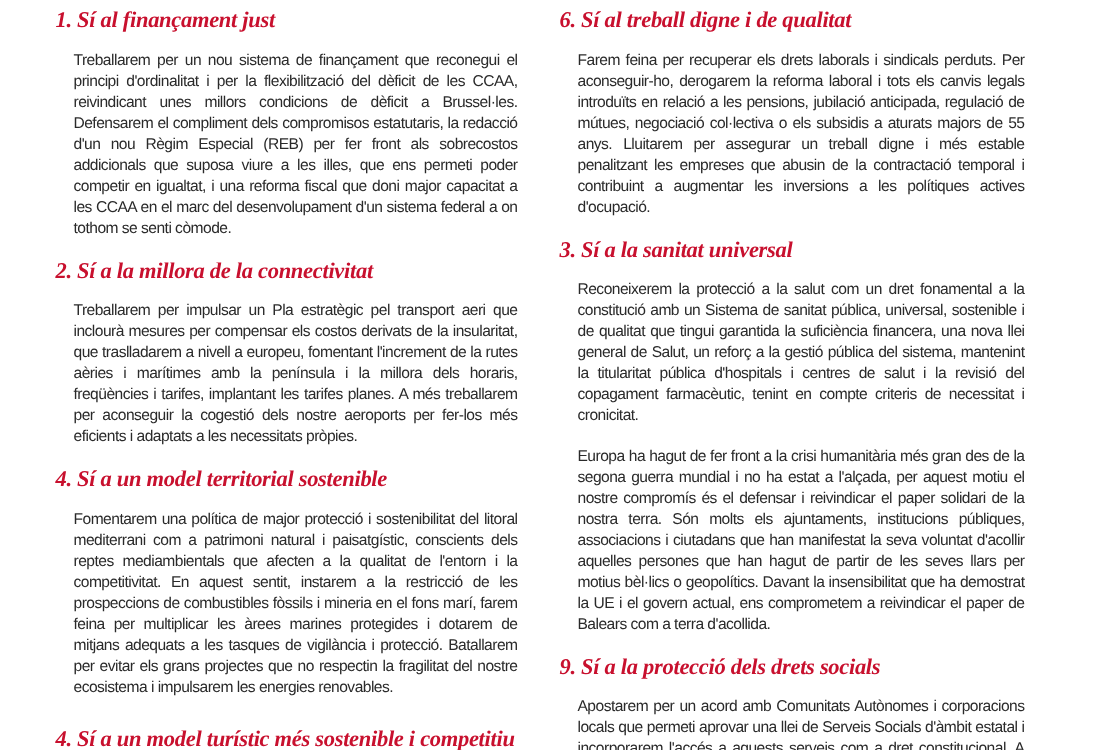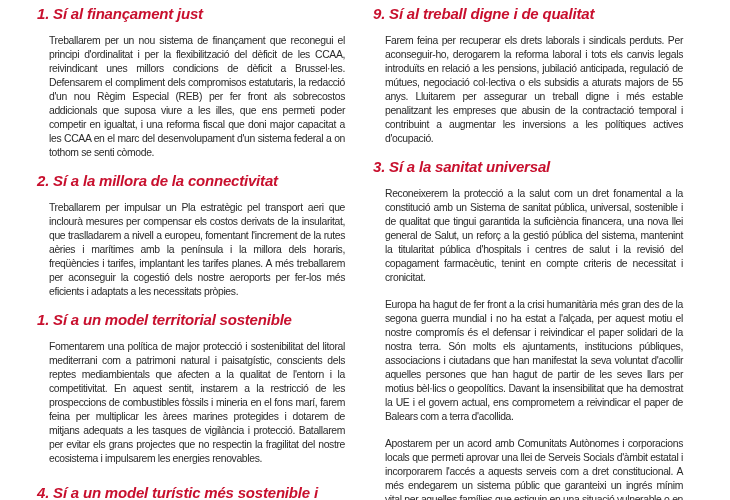--- a/index.html
+++ b/index.html
@@ -2,21 +2,21 @@
 <html><head>
 <meta charset="utf-8">
 <style>
   html, body { margin:0; padding:0; background:#ffffff; }
   body { width:730px; height:500px; overflow:hidden; position:relative; }
   .col { position:absolute; top:6px; width:320px; }
   .col-left { left:37px; }
   .col-right { left:373px; width:322px; }
   .section { margin-bottom:13px; }
   .title {
-    font-family:Liberation Sans, sans-serif;
+    font-family:Liberation Serif, serif;
     font-weight:bold; font-style:italic;
     color:#c8102e;
     font-size:15px; line-height:16px;
     margin:0 0 1px 0;
     letter-spacing:-0.2px;
   }
   .body {
     font-family:"Liberation Sans", sans-serif;
     font-size:10.4px; line-height:14px;
     color:#2a2a2a;
@@ -32,38 +32,39 @@
 <div class="col col-left">
   <div class="section">
     <h2 class="title" style="color: rgb(200, 16, 46);">1. Sí al finançament just</h2>
     <p class="body">Treballarem per un nou sistema de finançament que reconegui el principi d'ordinalitat i per la flexibilització del dèficit de les CCAA, reivindicant unes millors condicions de dèficit a Brussel·les. Defensarem el compliment dels compromisos estatutaris, la redacció d'un nou Règim Especial (REB) per fer front als sobrecostos addicionals que suposa viure a les illes, que ens permeti poder competir en igualtat, i una reforma fiscal que doni major capacitat a les CCAA en el marc del desenvolupament d'un sistema federal a on tothom se senti còmode.</p>
   </div>
   <div class="section">
     <h2 class="title" style="color: rgb(200, 16, 46);">2. Sí a la millora de la connectivitat</h2>
     <p class="body">Treballarem per impulsar un Pla estratègic pel transport aeri que inclourà mesures per compensar els costos derivats de la insularitat, que traslladarem a nivell a europeu, fomentant l'increment de la rutes aèries i marítimes amb la península i la millora dels horaris, freqüències i tarifes, implantant les tarifes planes. A més treballarem per aconseguir la cogestió dels nostre aeroports per fer-los més eficients i adaptats a les necessitats pròpies.</p>
   </div>
   <div class="section">
-    <h2 class="title" style="color: rgb(200, 16, 46);">1. Sí a un model territorial sostenible</h2>
+    <h2 class="title" style="color: rgb(200, 16, 46);">4. Sí a un model territorial sostenible</h2>
     <p class="body">Fomentarem una política de major protecció i sostenibilitat del litoral mediterrani com a patrimoni natural i paisatgístic, conscients dels reptes mediambientals que afecten a la qualitat de l'entorn i la competitivitat. En aquest sentit, instarem a la restricció de les prospeccions de combustibles fòssils i mineria en el fons marí, farem feina per multiplicar les àrees marines protegides i dotarem de mitjans adequats a les tasques de vigilància i protecció. Batallarem per evitar els grans projectes que no respectin la fragilitat del nostre ecosistema i impulsarem les energies renovables.</p>
   </div>
   <div class="section">
     <h2 class="title" style="color: rgb(200, 16, 46); margin-top: 19px;">4. Sí a un model turístic més sostenible i competitiu</h2>
     <p class="body">Treballarem per revaloritzar l'oferta turística, promovent el desenvolupament d'estratègies i de productes amb més capacitat per allargar la temporada, com el patrimoni cultural, natural i l'esport, i que generin llocs de feina de qualitat. Treballarem per a obtenir recursos per a la rehabilitació i diversificació de l'oferta existent, especialment a les zones madures del litoral.</p>
   </div>
 </div>
 
 <div class="col col-right">
   <div class="section">
-    <h2 class="title" style="color: rgb(200, 16, 46);">9. Sí al treball digne i de qualitat</h2>
+    <h2 class="title" style="color: rgb(200, 16, 46);">6. Sí al treball digne i de qualitat</h2>
     <p class="body">Farem feina per recuperar els drets laborals i sindicals perduts. Per aconseguir-ho, derogarem la reforma laboral i tots els canvis legals introduïts en relació a les pensions, jubilació anticipada, regulació de mútues, negociació col·lectiva o els subsidis a aturats majors de 55 anys. Lluitarem per assegurar un treball digne i més estable penalitzant les empreses que abusin de la contractació temporal i contribuint a augmentar les inversions a les polítiques actives d'ocupació.</p>
   </div>
   <div class="section">
     <h2 class="title" style="color: rgb(200, 16, 46);">3. Sí a la sanitat universal</h2>
     <p class="body">Reconeixerem la protecció a la salut com un dret fonamental a la constitució amb un Sistema de sanitat pública, universal, sostenible i de qualitat que tingui garantida la suficiència financera, una nova llei general de Salut, un reforç a la gestió pública del sistema, mantenint la titularitat pública d'hospitals i centres de salut i la revisió del copagament farmacèutic, tenint en compte criteris de necessitat i cronicitat.</p>
   </div>
   <div class="section">
     <p class="body">Europa ha hagut de fer front a la crisi humanitària més gran des de la segona guerra mundial i no ha estat a l'alçada, per aquest motiu el nostre compromís és el defensar i reivindicar el paper solidari de la nostra terra. Són molts els ajuntaments, institucions públiques, associacions i ciutadans que han manifestat la seva voluntat d'acollir aquelles persones que han hagut de partir de les seves llars per motius bèl·lics o geopolítics. Davant la insensibilitat que ha demostrat la UE i el govern actual, ens comprometem a reivindicar el paper de Balears com a terra d'acollida.</p>
   </div>
   <div class="section">
+    <h2 class="title" style="color: rgb(200, 16, 46);">9. Sí a la protecció dels drets socials</h2>
     <p class="body">Apostarem per un acord amb Comunitats Autònomes i corporacions locals que permeti aprovar una llei de Serveis Socials d'àmbit estatal i incorporarem l'accés a aquests serveis com a dret constitucional. A més endegarem un sistema públic que garanteixi un ingrés mínim vital per aquelles famílies que estiguin en una situació vulnerable o en risc d'exclusió social. Desenvoluparem els serveis i dotarem pressupostàriament de forma adequada la llei de dependència i la llei de mesures de protecció contra la violència de gènere.</p>
   </div>
 
 </div>
 
 </body></html>

